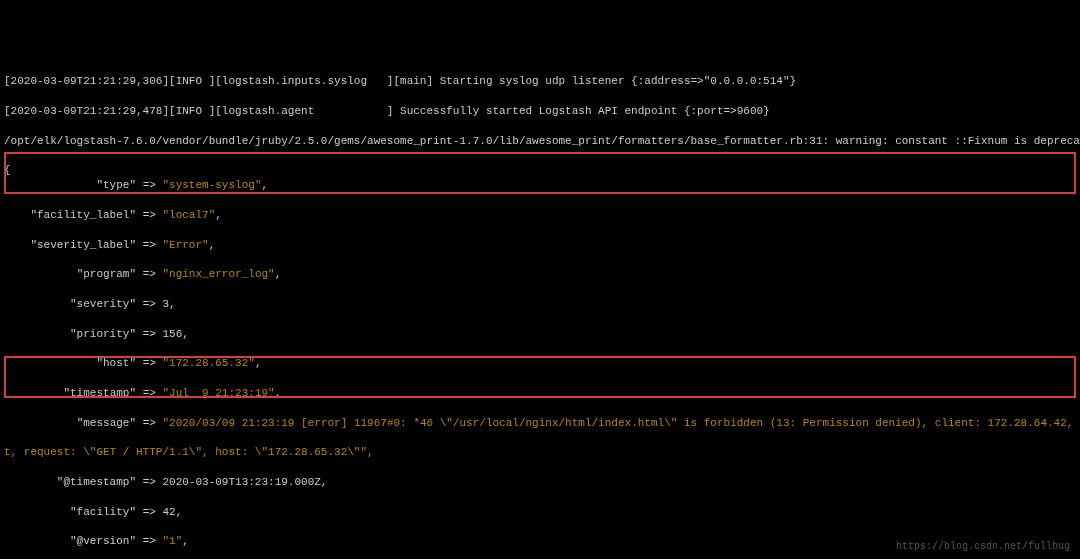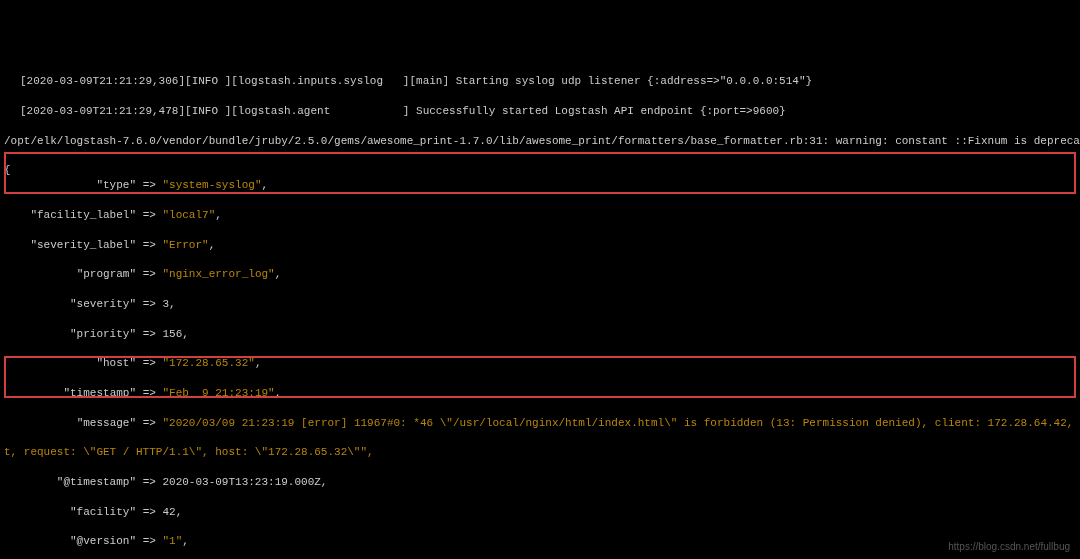--- a/index.html
+++ b/index.html
@@ -12,37 +12,37 @@
       width: 1080px;
       height: 559px;
       overflow: hidden;
       position: relative;
       white-space: pre;
     }
     .terminal {
       padding: 0 4px;
       position: relative;
     }
-    .info { color: #ccc; margin-left: 16px; }
+    .info { color: #ccc; }
     .line { display: block; }
     .brace { color: #ccc; }
     .warn { color: #ccc; }
     .red-box {
       position: absolute;
       border: 2px solid #d04040;
       pointer-events: none;
       z-index: 10;
     }
     .watermark {
       position: absolute;
       bottom: 6px;
       right: 10px;
       color: #555;
       font-size: 10px;
-      font-family: Liberation Sans, sans-serif;
+      font-family: Liberation Mono, monospace;
       text-align: right;
     }
     .field { display: block; }
     .k { color: #ccc; }
     .v-str { color: #b8860b; }
     .v-num { color: #ccc; }
     .msg-continue { color: #b8860b; }
   </style>
 </head>
 <body>
@@ -54,21 +54,21 @@
 <span class="line info">[2020-03-09T21:21:29,478][INFO ][logstash.agent           ] Successfully started Logstash API endpoint {:port=&gt;9600}</span>
 <span class="line warn">/opt/elk/logstash-7.6.0/vendor/bundle/jruby/2.5.0/gems/awesome_print-1.7.0/lib/awesome_print/formatters/base_formatter.rb:31: warning: constant ::Fixnum is deprecated</span>
 <span class="brace">{</span>
 <span class="field">              <span class="k">"type"</span> =&gt; <span class="v-str">"<span>system-syslog</span>"</span>,</span>
 <span class="field">    <span class="k">"facility_label"</span> =&gt; <span class="v-str">"<span>local7</span>"</span>,</span>
 <span class="field">    <span class="k">"severity_label"</span> =&gt; <span class="v-str">"<span>Error</span>"</span>,</span>
 <span class="field">           <span class="k">"program"</span> =&gt; <span class="v-str">"<span>nginx_error_log</span>"</span>,</span>
 <span class="field">          <span class="k">"severity"</span> =&gt; <span class="v-num">3</span>,</span>
 <span class="field">          <span class="k">"priority"</span> =&gt; <span class="v-num">156</span>,</span>
 <span class="field">              <span class="k">"host"</span> =&gt; <span class="v-str">"<span>172.28.65.32</span>"</span>,</span>
-<span class="field">         <span class="k">"timestamp"</span> =&gt; <span class="v-str">"<span>Feb  9 21:23:19</span>"</span>,</span>
+<span class="field">         <span class="k">"timestamp"</span> =&gt; <span class="v-str">"<span>Jul  9 21:23:19</span>"</span>,</span>
 <span class="field">           <span class="k">"message"</span> =&gt; <span class="v-str">"2020/03/09 21:23:19 [error] 11967#0: *46 \"/usr/local/nginx/html/index.html\" is forbidden (13: Permission denied), client: 172.28.64.42, server: localho</span></span>
 <span class="field msg-continue">t, request: \"GET / HTTP/1.1\", host: \"172.28.65.32\"",</span>
 <span class="field">        <span class="k">"@timestamp"</span> =&gt; <span class="v-num">2020-03-09T13:23:19.000Z,</span></span>
 <span class="field">          <span class="k">"facility"</span> =&gt; <span class="v-num">42</span>,</span>
 <span class="field">          <span class="k">"@version"</span> =&gt; <span class="v-str">"<span>1</span>"</span>,</span>
 
 
 
 
 

